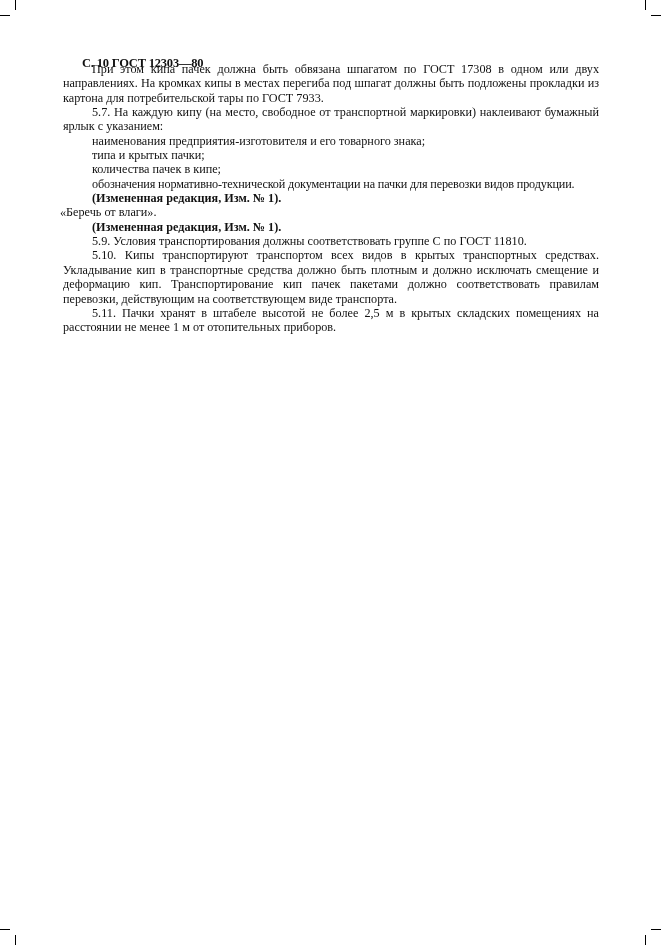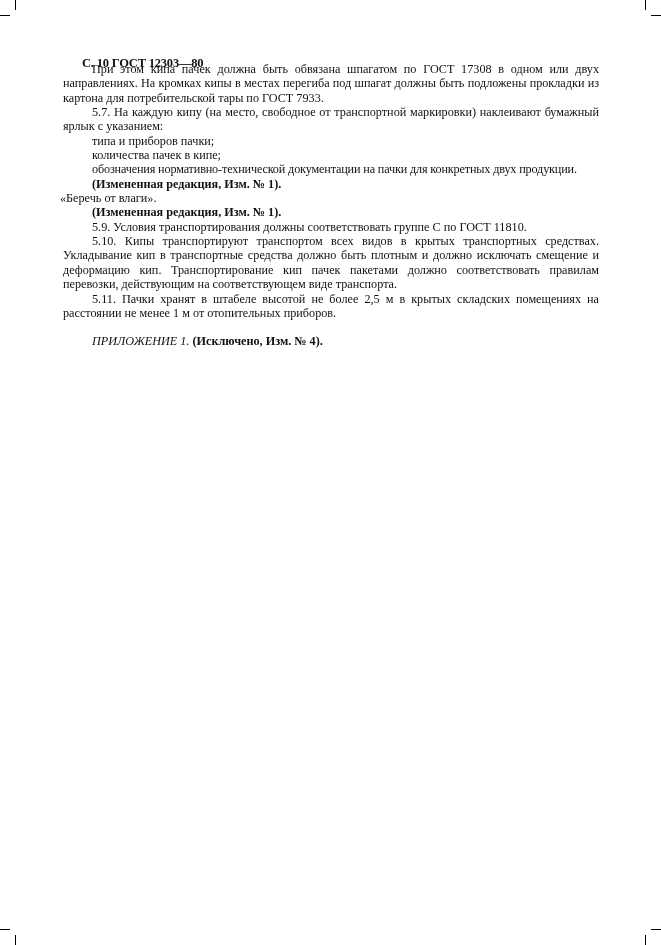--- a/index.html
+++ b/index.html
@@ -34,27 +34,24 @@
 <div class="crop" style="left:0;top:929px;width:10px;height:1px;"></div>
 <div class="crop" style="left:15px;top:935px;width:1px;height:10px;"></div>
 <div class="crop" style="left:651px;top:929px;width:10px;height:1px;"></div>
 <div class="crop" style="left:645px;top:935px;width:1px;height:10px;"></div>
 
 <div class="page-header">С. 10 ГОСТ 12303—80</div>
 
 <div class="body-text">
   <p class="p">При этом кипа пачек должна быть обвязана шпагатом по ГОСТ 17308 в одном или двух направлениях. На кромках кипы в местах перегиба под шпагат должны быть подложены прокладки из картона для потребительской тары по ГОСТ 7933.</p>
   <p class="p">5.7. На каждую кипу (на место, свободное от транспортной маркировки) наклеивают бумажный ярлык с указанием:</p>
-  <p class="p last-left">типа и приборов пачки;</p>
+  <p class="p last-left">наименования предприятия-изготовителя и его товарного знака;</p>
+  <p class="p last-left">типа и крытых пачки;</p>
   <p class="p last-left">количества пачек в кипе;</p>
-  <p class="p last-left" style="letter-spacing:-0.15px;">обозначения нормативно-технической документации на пачки для конкретных двух продукции.</p>
+  <p class="p last-left" style="letter-spacing:-0.15px;">обозначения нормативно-технической документации на пачки для перевозки видов продукции.</p>
   <p class="p amend">(Измененная редакция, Изм. № 1).</p>
   <p class="p hang">«Беречь от влаги».</p>
   <p class="p amend">(Измененная редакция, Изм. № 1).</p>
   <p class="p last-left">5.9. Условия транспортирования должны соответствовать группе С по ГОСТ 11810.</p>
   <p class="p">5.10. Кипы транспортируют транспортом всех видов в крытых транспортных средствах. Укладывание кип в транспортные средства должно быть плотным и должно исключать смещение и деформацию кип. Транспортирование кип пачек пакетами должно соответствовать правилам перевозки, действующим на соответствующем виде транспорта.</p>
   <p class="p">5.11. Пачки хранят в штабеле высотой не более 2,5 м в крытых складских помещениях на расстоянии не менее 1 м от отопительных приборов.</p>
   <div class="spacer"></div>
-  <p class="p">
-    <span class="italic">ПРИЛОЖЕНИЕ 1.</span>
-    <span class="bold">(Исключено, Изм. № 4).</span>
-  </p>
 </div>
 
 </body></html>

